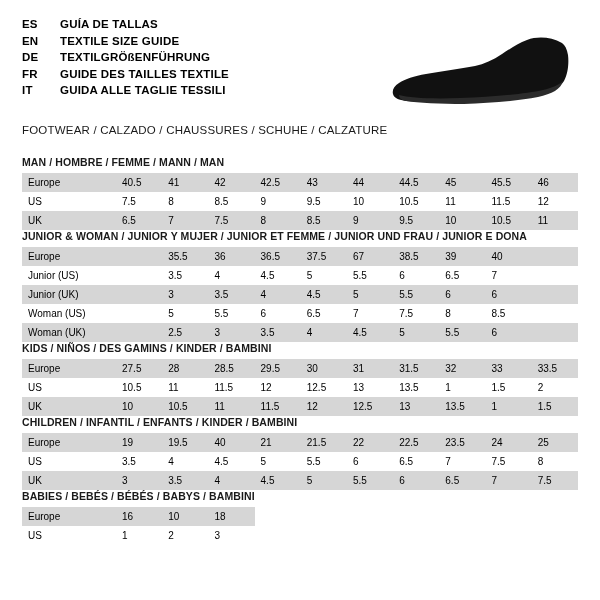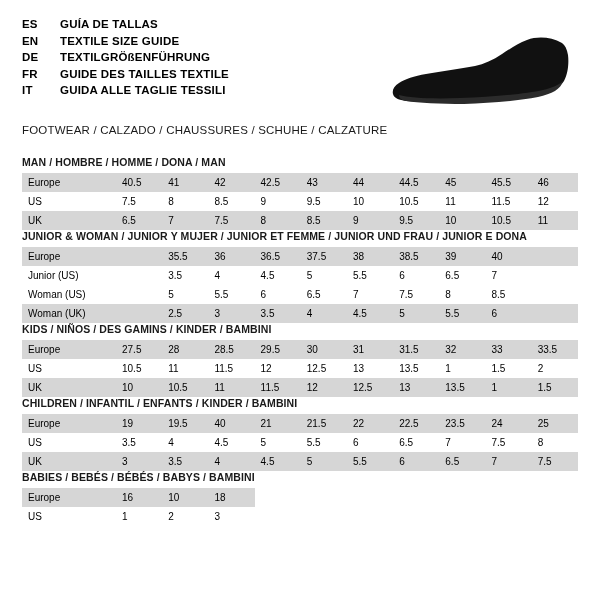--- a/index.html
+++ b/index.html
@@ -141,21 +141,21 @@
                  C172 56, 179 53, 183 49 C181 57, 172 62, 158 65
                  C138 69, 110 71, 84 72 C60 72, 38 71, 26 69
                  C21 68, 19 66, 19 63 Z" fill="#2b2b2b"></path>
       </svg>
     </div>
   </div>
 
   <div class="section-title">FOOTWEAR / CALZADO / CHAUSSURES / SCHUHE / CALZATURE</div>
 
   <div class="block">
-    <div class="block-title">MAN / HOMBRE / HOMME / DONA / MAN</div>
+    <div class="block-title">MAN / HOMBRE / FEMME / MANN / MAN</div>
     <table class="sizes">
       <tbody>
         <tr class="shaded">
           <td class="rowlabel">Europe</td>
           <td>40.5</td>
           <td>41</td>
           <td>42</td>
           <td>42.5</td>
           <td>43</td>
           <td>44</td>
@@ -198,37 +198,50 @@
     <div class="block-title">JUNIOR &amp; WOMAN / JUNIOR Y MUJER / JUNIOR ET FEMME / JUNIOR UND FRAU / JUNIOR E DONA</div>
     <table class="sizes">
       <tbody>
         <tr class="shaded">
           <td class="rowlabel">Europe</td>
           <td></td>
           <td>35.5</td>
           <td>36</td>
           <td>36.5</td>
           <td>37.5</td>
-          <td>38</td>
+          <td>67</td>
           <td>38.5</td>
           <td>39</td>
           <td>40</td>
           <td></td>
         </tr>
         <tr>
           <td class="rowlabel">Junior (US)</td>
           <td></td>
           <td>3.5</td>
           <td>4</td>
           <td>4.5</td>
           <td>5</td>
           <td>5.5</td>
           <td>6</td>
           <td>6.5</td>
           <td>7</td>
+          <td></td>
+        </tr>
+        <tr class="shaded">
+          <td class="rowlabel">Junior (UK)</td>
+          <td></td>
+          <td>3</td>
+          <td>3.5</td>
+          <td>4</td>
+          <td>4.5</td>
+          <td>5</td>
+          <td>5.5</td>
+          <td>6</td>
+          <td>6</td>
           <td></td>
         </tr>
         <tr>
           <td class="rowlabel">Woman (US)</td>
           <td></td>
           <td>5</td>
           <td>5.5</td>
           <td>6</td>
           <td>6.5</td>
           <td>7</td>

